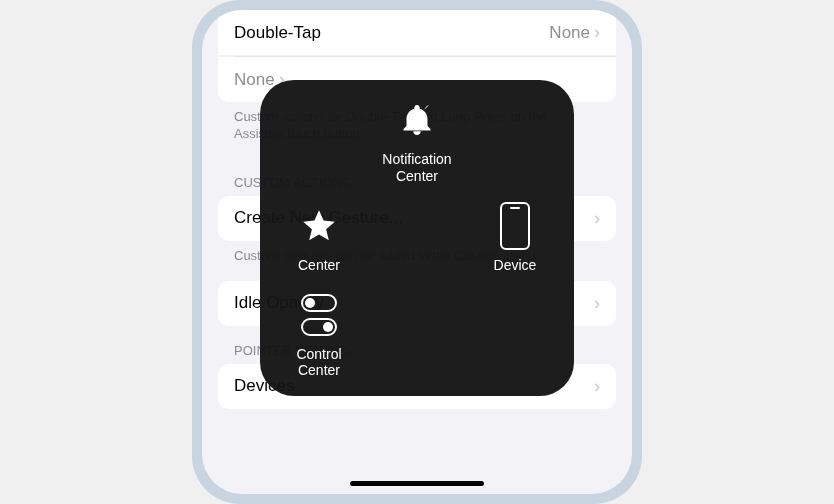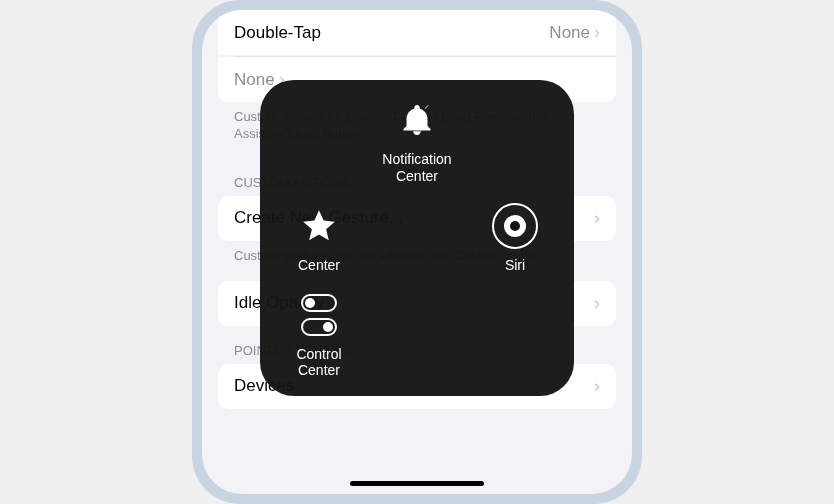--- a/index.html
+++ b/index.html
@@ -353,29 +353,27 @@
 
       <div class="at-item">
         <div class="at-icon star-icon">
           <svg viewBox="0 0 24 24">
               <path d="M12 2L14.9 8.6L22 9.3L16.5 14L18.2 21L12 17.3L5.8 21L7.5 14L2 9.3L9.1 8.6L12 2Z"></path>
             </svg>
         </div>
         <div class="at-label">Center</div>
       </div>
       <div class="at-empty"></div>
-
       <div class="at-item">
         <div class="at-icon">
-          <div class="siri-icon">
-              <div class="siri-inner"></div>
-            </div>
+          <div class="device-icon"></div>
         </div>
-        <div class="at-label">Siri</div>
-      </div>
+        <div class="at-label">Device</div>
+      </div>
+
       <div class="at-item">
         <div class="at-icon">
           <div class="control-icon">
             <div class="toggle off"></div>
             <div class="toggle on"></div>
           </div>
         </div>
         <div class="at-label" style="white-space:pre-line">Control
 Center</div>
       </div>

